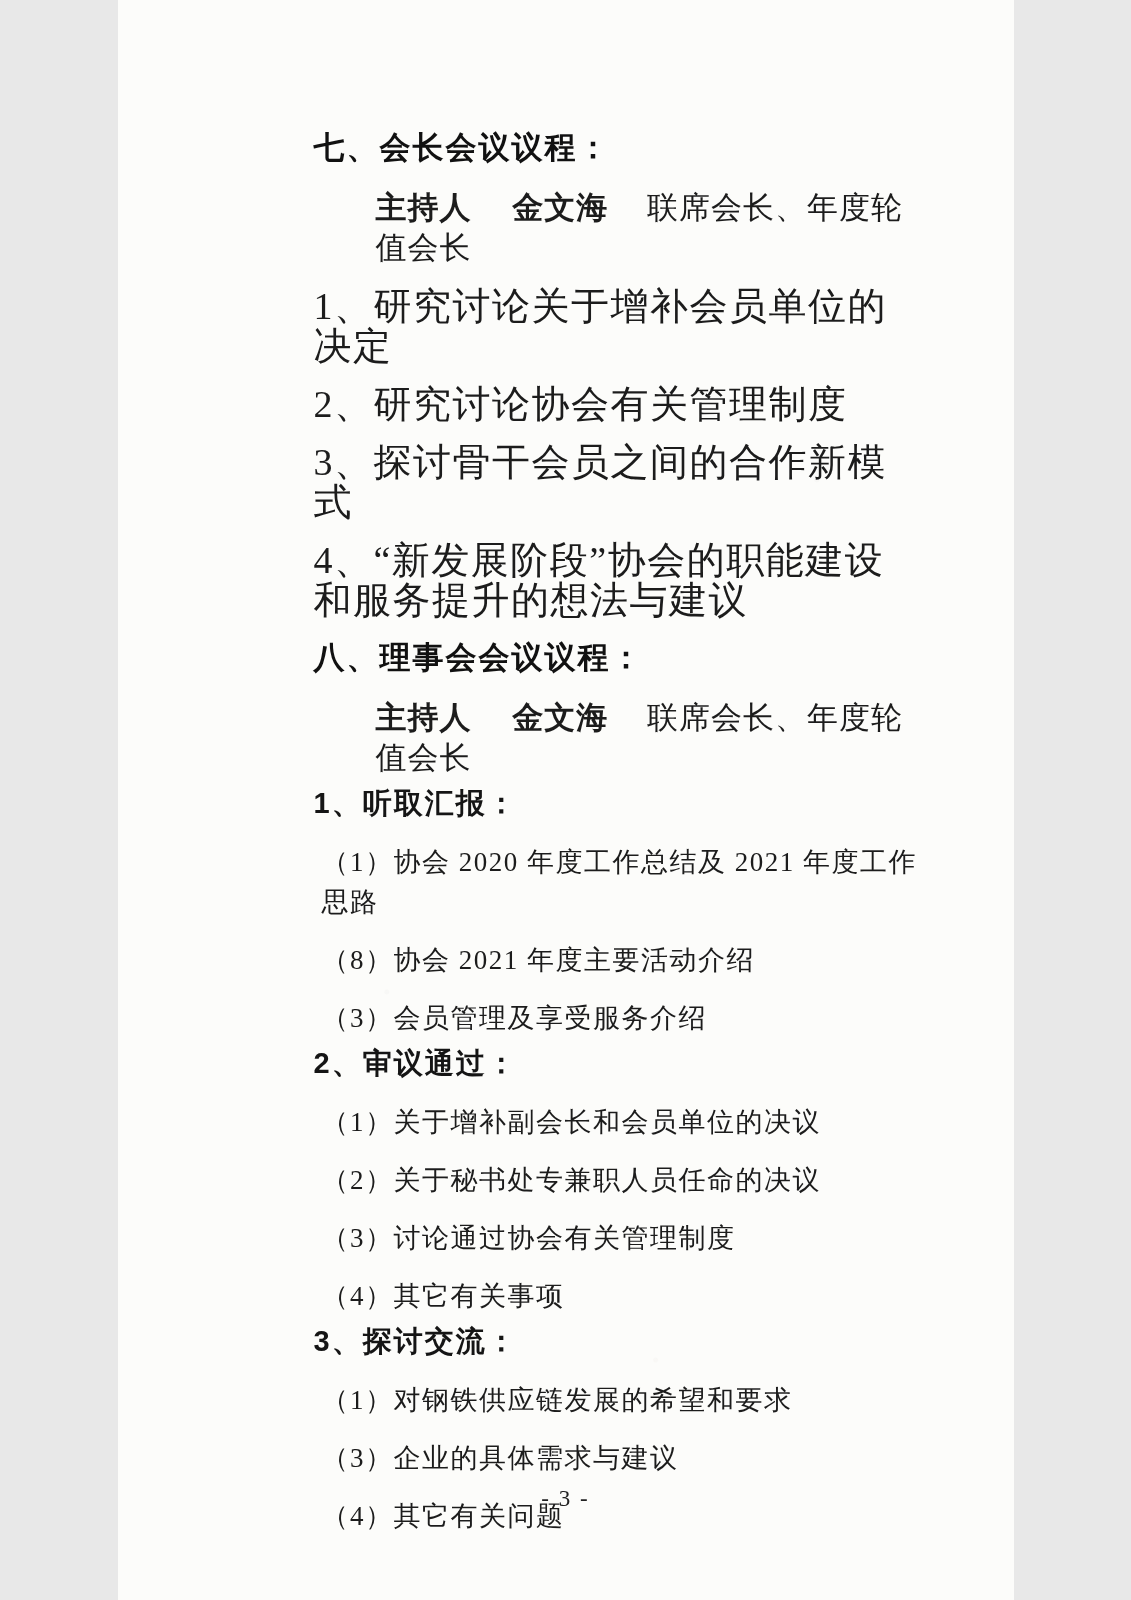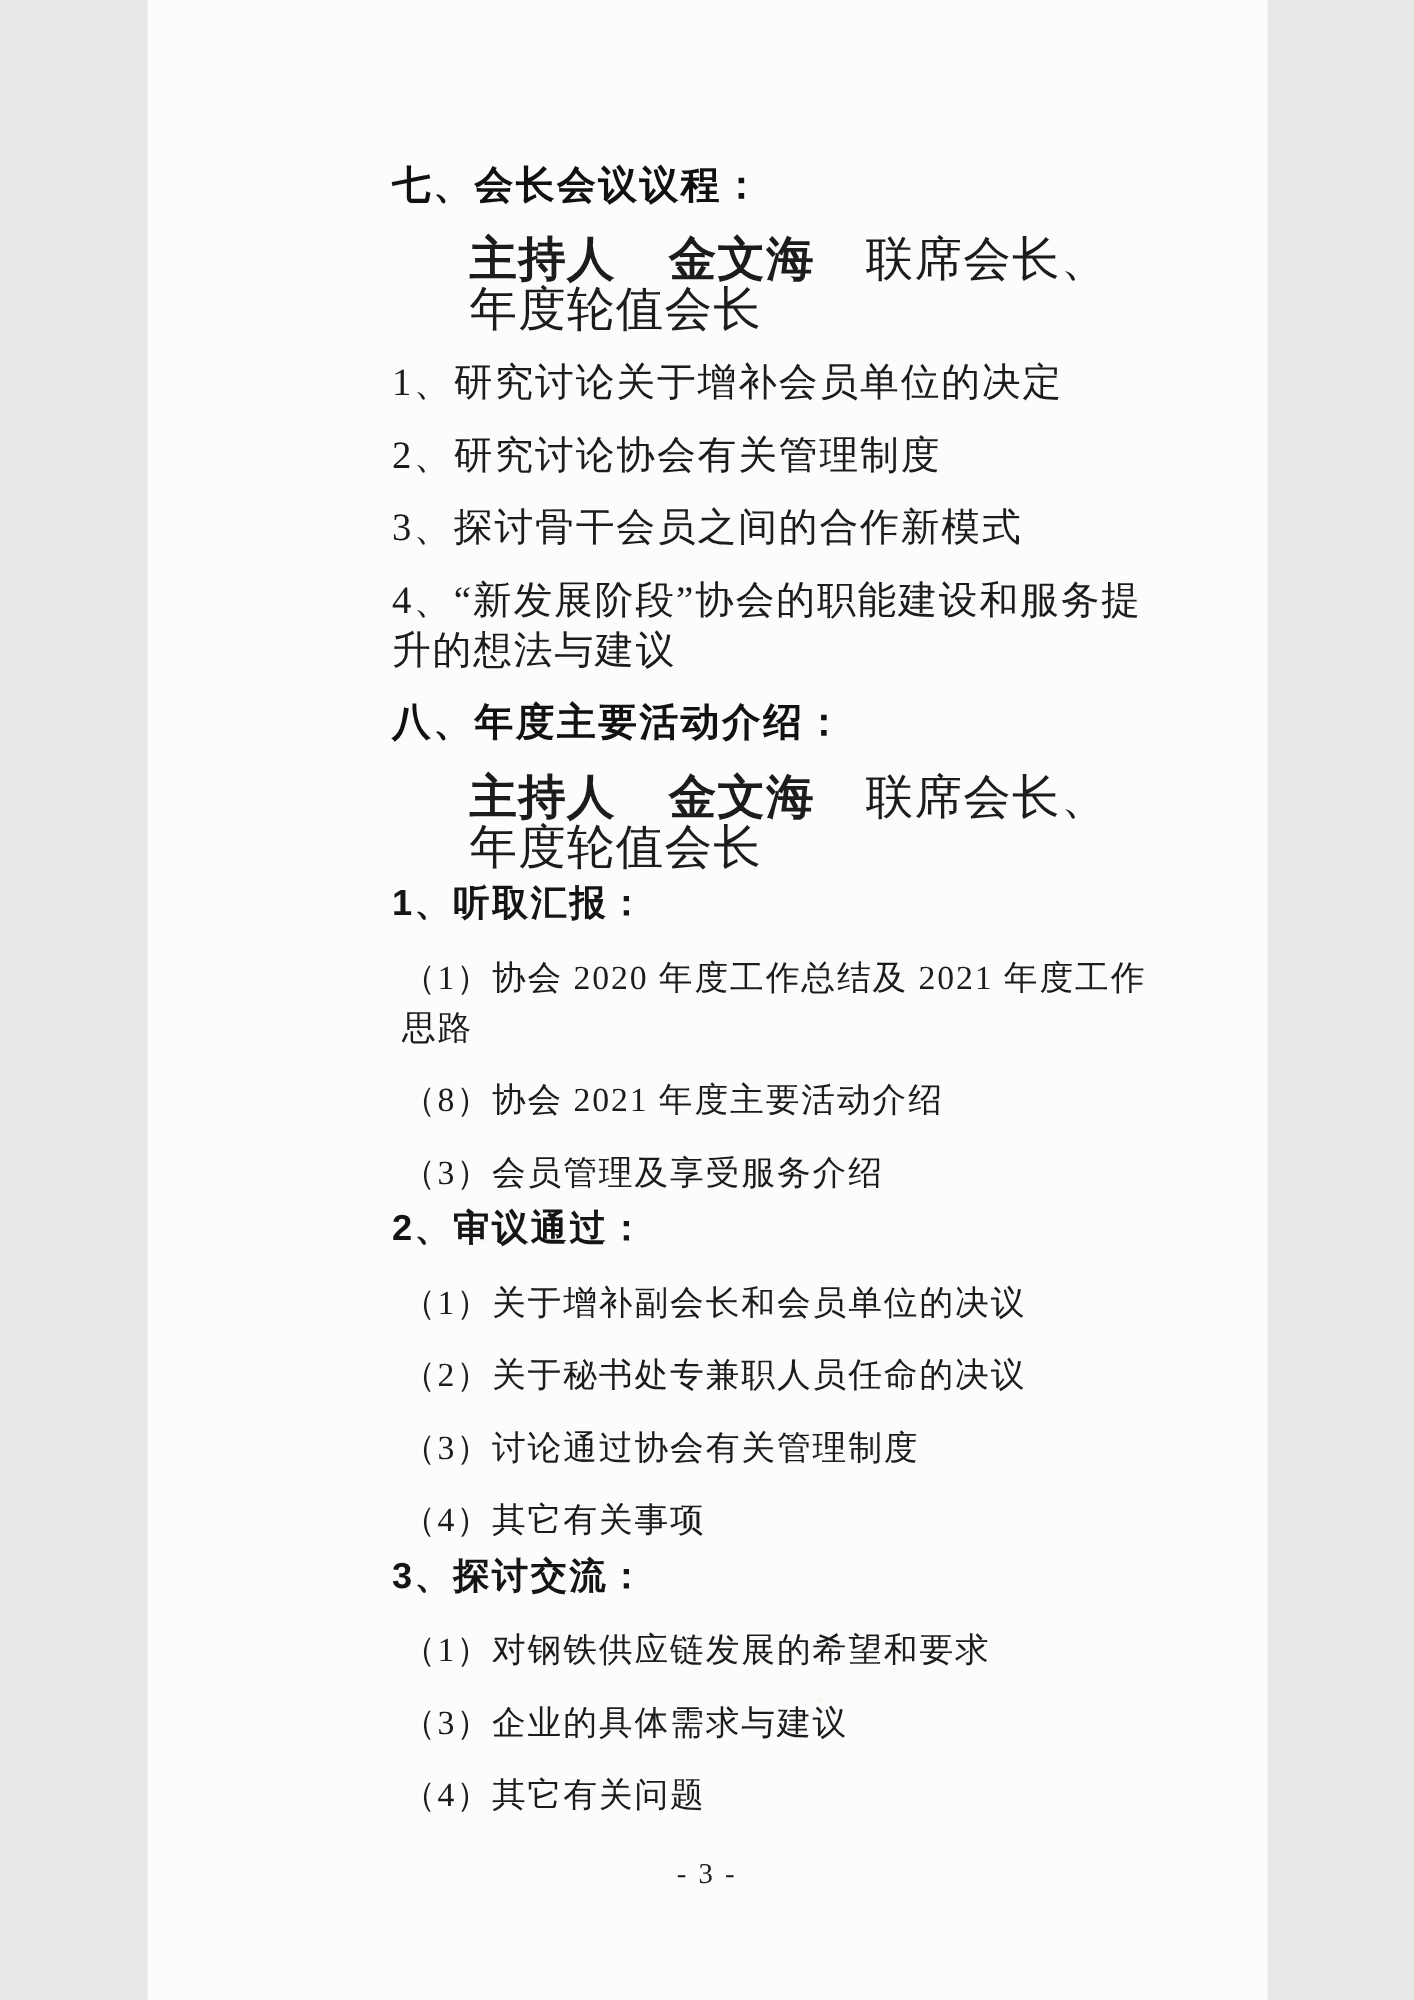--- a/index.html
+++ b/index.html
@@ -27,33 +27,33 @@
     font-weight: 700;
     font-size: 31px;
     line-height: 44px;
     letter-spacing: 2px;
     margin: 16px 0 0 0;
     color: #111;
   }
   .sec-heading.first { margin-top: 0; }
   p { margin: 18px 0 0 0; }
   .moderator {
-    font-size: 38px;
+    font-size: 31px;
     line-height: 40px;
     margin-left: 62px;
     letter-spacing: 1px;
   }
   .moderator .b {
     font-family: "Liberation Sans", sans-serif;
     font-weight: 700;
   }
   .moderator .label { margin-right: 32px; }
   .moderator .name  { margin-right: 30px; }
   .item {
-    font-size: 31px;
+    font-size: 38px;
     line-height: 40px;
     letter-spacing: 1.5px;
   }
   .sub-heading {
     font-family: "Liberation Sans", sans-serif;
     font-weight: 700;
     font-size: 29px;
     line-height: 42px;
     letter-spacing: 2px;
     margin-top: 4px;
@@ -90,21 +90,21 @@
       <span class="title">联席会长、年度轮值会长</span>
     </p>
 
     <p class="item">1、研究讨论关于增补会员单位的决定</p>
     <p class="item">2、研究讨论协会有关管理制度</p>
     <p class="item">3、探讨骨干会员之间的合作新模式</p>
     <p class="item">4、“新发展阶段”协会的职能建设和服务提升的想法与建议</p>
   </section>
 
   <section>
-    <h2 class="sec-heading">八、年度主要活动介绍：</h2>
+    <h2 class="sec-heading">八、理事会会议议程：</h2>
 
     <p class="moderator">
       <span class="b label">主持人</span>
       <span class="b name">金文海</span>
       <span class="title">联席会长、年度轮值会长</span>
     </p>
 
     <div>
       <p class="sub-heading">1、听取汇报：</p>
       <p class="sub-item">（1）协会 2020 年度工作总结及 2021 年度工作思路</p>

